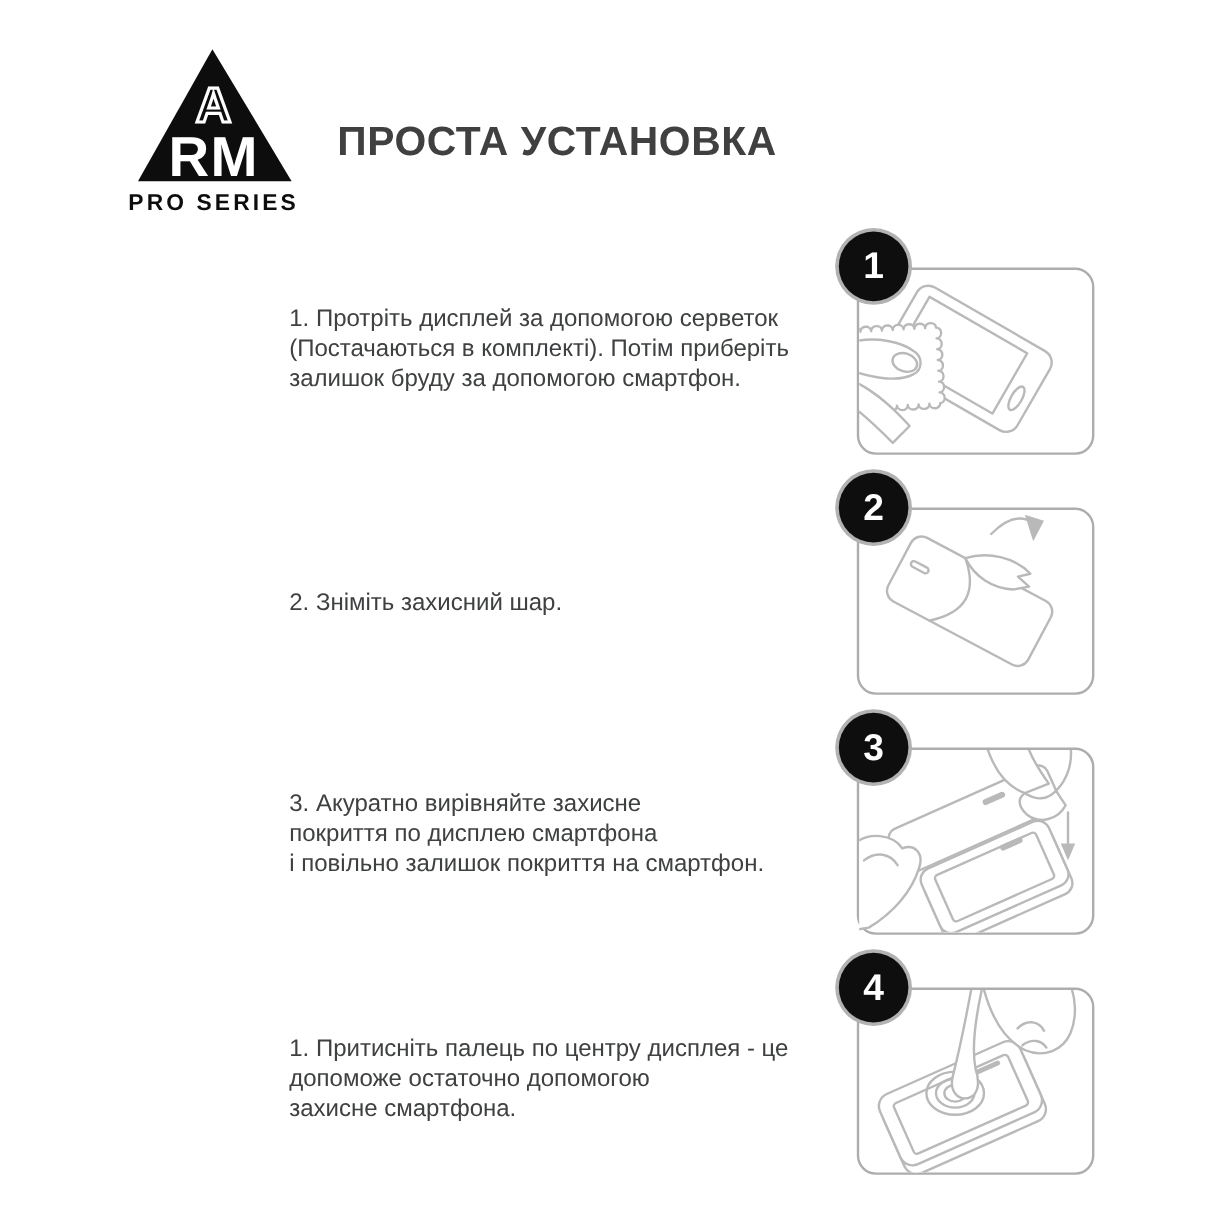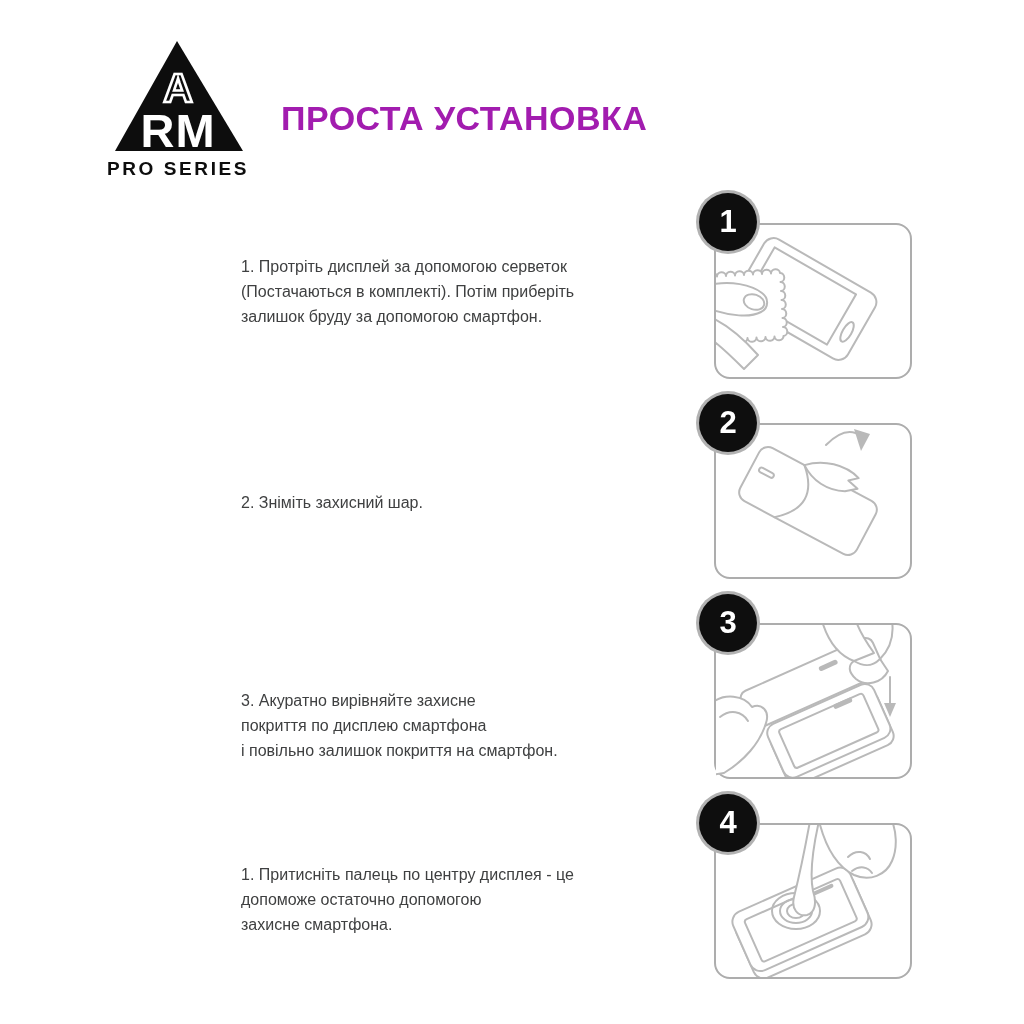--- a/index.html
+++ b/index.html
@@ -7,25 +7,25 @@
         font-family:"Liberation Sans","DejaVu Sans",sans-serif;}
   
   .logo{position:absolute;left:100px;top:33px;width:150px;height:150px;}
   .logo svg{width:100%;height:100%;}
   .logo-a{fill:none;stroke:#ffffff;stroke-width:2.6px;font-size:41px;font-weight:bold;
           text-anchor:middle;letter-spacing:0;}
   .logo-rm{fill:#ffffff;font-size:47px;font-weight:bold;text-anchor:middle;letter-spacing:1px;}
   .logo-sub{fill:#0d0d0d;font-size:19px;font-weight:bold;text-anchor:middle;letter-spacing:2.6px;}
   
   .title{position:absolute;left:281px;top:99px;margin:0;font-size:34px;line-height:38px;
-         font-weight:bold;letter-spacing:0.5px;color:#a21caf;white-space:nowrap;}
+         font-weight:bold;letter-spacing:0.5px;color:#404040;white-space:nowrap;}
   
-  .step-text{position:absolute;left:241px;font-size:16px;line-height:25px;color:#3f4041;}
+  .step-text{position:absolute;left:241px;font-size:20px;line-height:25px;color:#3f4041;}
   .step-text div{white-space:nowrap;}
-  .st1{top:254px;} .st2{top:490px;} .st3{top:658px;margin-top:30px;} .st4{top:862px;}
+  .st1{top:254px;} .st2{top:490px;} .st3{top:658px;} .st4{top:862px;}
   
   .panel{position:absolute;left:714px;width:198px;height:156px;box-sizing:border-box;
          border:2px solid #adadad;border-radius:16px;background:#ffffff;}
   .pn1{top:223px;} .pn2{top:423px;} .pn3{top:623px;} .pn4{top:823px;}
   .illu{position:absolute;left:0;top:0;width:194px;height:152px;}
   
   .badge{position:absolute;left:699px;width:58px;height:58px;border-radius:50%;
          background:#0e0e0e;box-shadow:0 0 0 3px #b2b2b2;color:#ffffff;
          font-size:31px;font-weight:bold;display:flex;align-items:center;justify-content:center;
          z-index:3;}

